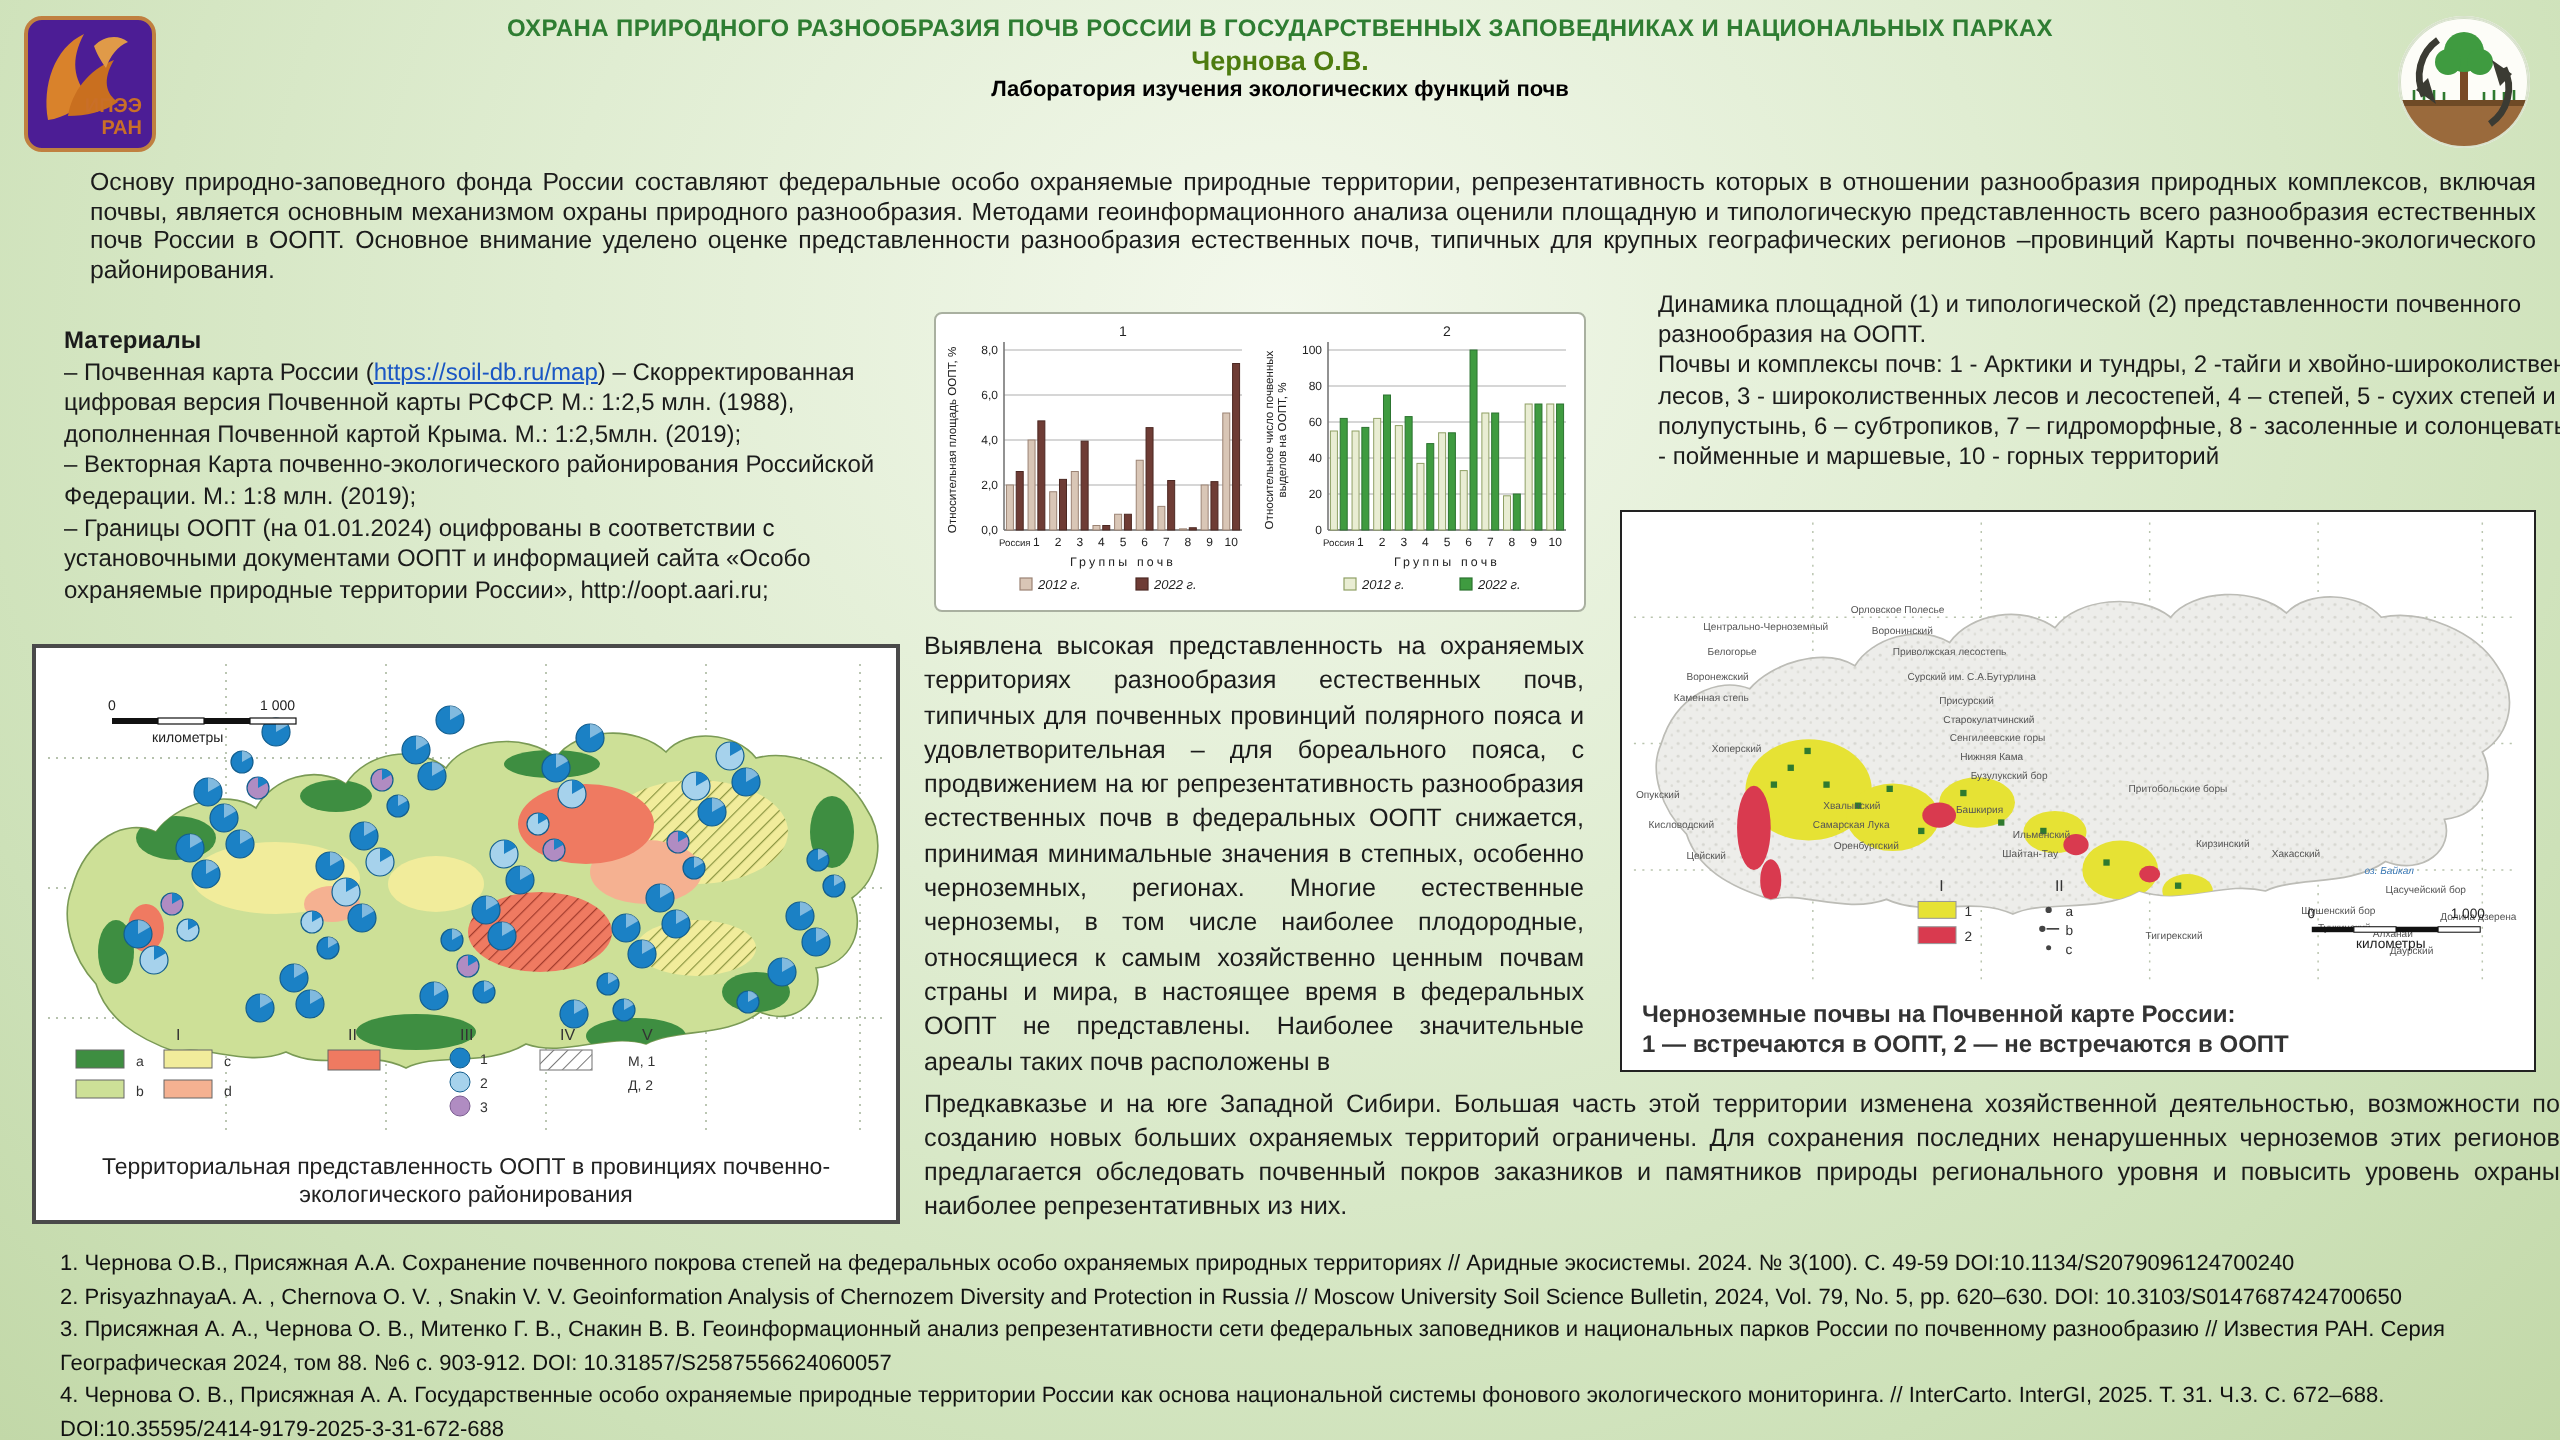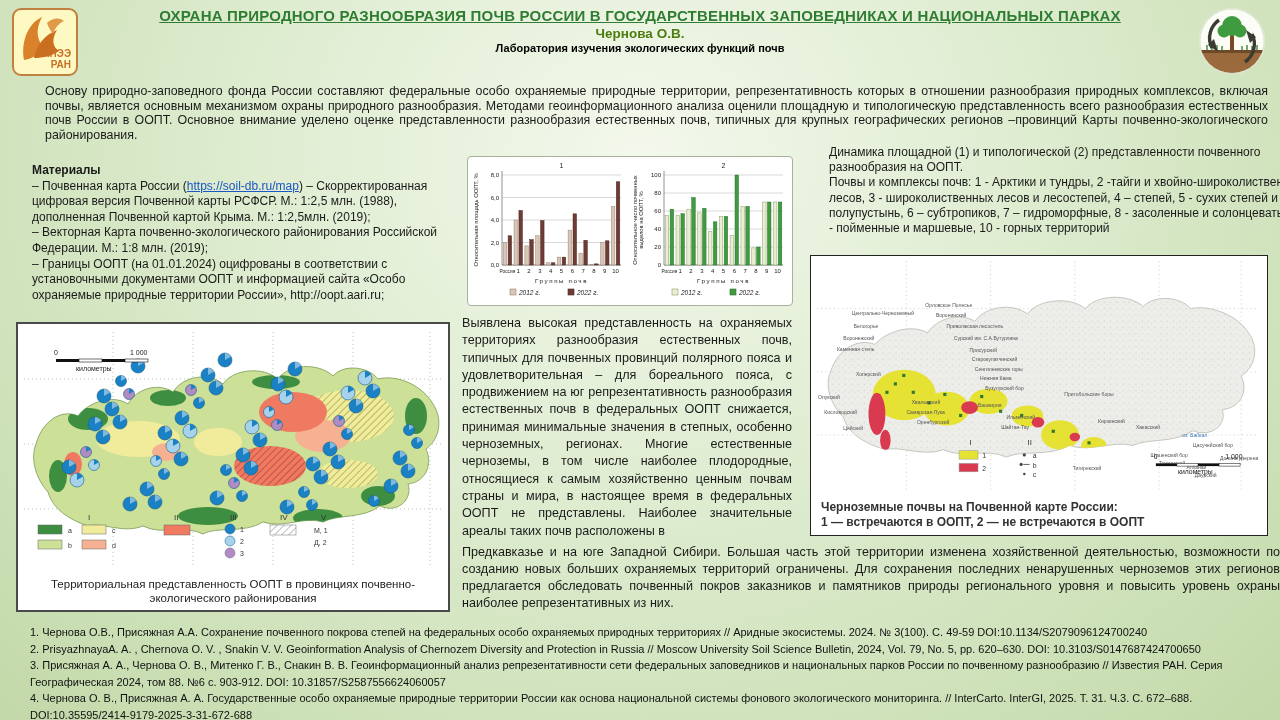--- a/index.html
+++ b/index.html
@@ -4,24 +4,24 @@
 <style>
   html,body{margin:0;padding:0;}
   body{
     width:1280px;height:720px;position:relative;overflow:hidden;
     font-family:"Liberation Sans", sans-serif;color:#1b1b1b;
     background:radial-gradient(ellipse at 50% 22%, #f3f8ec 0%, #e0edd2 40%, #cde1b8 78%, #c2d8a8 100%);
   }
   .abs{position:absolute;}
   
   .hdr{left:0;right:0;top:7px;text-align:center;}
-  .hdr-title{font-size:15px;font-weight:bold;color:#2e7d32;letter-spacing:0.2px;text-decoration:underline;}
+  .hdr-title{font-size:12px;font-weight:bold;color:#2e7d32;letter-spacing:0.2px;}
   .hdr-author{font-size:13.5px;font-weight:bold;color:#4d7c0f;margin-top:2px;}
   .hdr-lab{font-size:11px;font-weight:bold;color:#000;margin-top:1px;}
-  .logo-left{left:12px;top:8px;width:62px;height:64px;background:#fef9c3;border:2px solid #c08040;border-radius:9px;}
+  .logo-left{left:12px;top:8px;width:62px;height:64px;background:#4c1d95;border:2px solid #c08040;border-radius:9px;}
   .logo-left .txt{position:absolute;right:5px;bottom:4px;text-align:right;color:#c96f28;font-weight:bold;font-size:10px;line-height:11px;}
   .logo-right{right:15px;top:8px;width:66px;height:66px;border-radius:50%;background:#fdfdf8;box-shadow:0 0 0 1px #d8e2cc inset;}
   
   .intro{left:45px;top:84px;width:1223px;font-size:12.4px;line-height:14.7px;text-align:justify;}
   
   .materials{left:32px;top:163px;width:425px;font-size:12px;line-height:15.6px;}
   .materials .head{font-weight:bold;}
   .materials p{margin:0;}
   a.link{color:#1a56c4;text-decoration:underline;cursor:pointer;}
   

